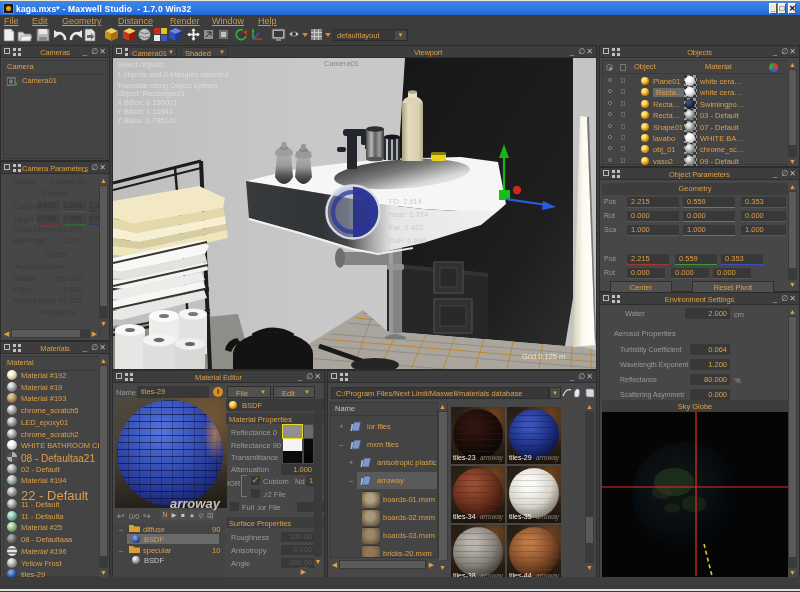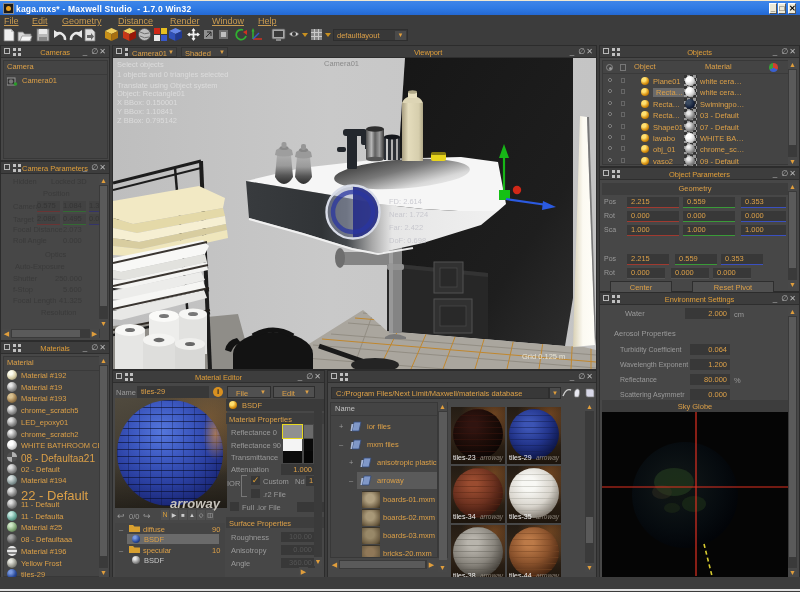--- a/index.html
+++ b/index.html
@@ -283,21 +283,21 @@
           <div class="t" style="left:17px; top:118px; font-size:13px;">22 - Default</div>
         <div class="abs" style="left:3px; top:129px; width:10px; height:10px; border-radius:50%; background:radial-gradient(circle at 35% 30%, #e0e0e0 15%, #8a8a8a 55%, #3a3a3a);"></div>
           <div class="t" style="left:17px; top:130px; font-size:7.5px;">11 - Default</div>
         <div class="abs" style="left:3px; top:141px; width:10px; height:10px; border-radius:50%; background:radial-gradient(circle at 35% 30%, #c8ece4 15%, #6aa89a 55%, #2a5048);"></div>
           <div class="t" style="left:17px; top:142px; font-size:7.5px;">11 - Defaulta</div>
         <div class="abs" style="left:3px; top:152px; width:10px; height:10px; border-radius:50%; background:radial-gradient(circle at 35% 30%, #d0e8c8 15%, #84a878 55%, #3a5034);"></div>
           <div class="t" style="left:17px; top:153px; font-size:7.5px;">Material #25</div>
         <div class="abs" style="left:3px; top:164px; width:10px; height:10px; border-radius:50%; background:radial-gradient(circle at 35% 30%, #a8a8a8 15%, #606060 55%, #282828);"></div>
           <div class="t" style="left:17px; top:165px; font-size:7.5px;">08 - Defaultaaa</div>
         <div class="abs" style="left:3px; top:176px; width:10px; height:10px; border-radius:50%; background:repeating-linear-gradient(#e8e8e8 0 2px, #888 2px 4px);"></div>
-          <div class="t" style="left:17px; top:177px; font-size:7.5px;">Material #196</div>
+          <div class="t" style="left:17px; top:177px; font-size:7.5px;font-style:italic;">Material #196</div>
         <div class="abs" style="left:3px; top:188px; width:10px; height:10px; border-radius:50%; background:radial-gradient(circle at 35% 30%, #e8e8e0 15%, #9a9a90 55%, #44443c);"></div>
           <div class="t" style="left:17px; top:189px; font-size:7.5px;">Yellow Frost</div>
         <div class="abs" style="left:3px; top:199px; width:10px; height:10px; border-radius:50%; background:radial-gradient(circle at 35% 30%, #7a9ae0 15%, #2a4a9a 55%, #101c40);"></div>
           <div class="t" style="left:17px; top:200px; font-size:7.5px;">tiles-29</div>
       </div>
     </div>
     <div class="sbv" style="right:1px; top:14px; height:221px;"></div>
     <div class="sar" style="right:1px; top:14px;">▲</div>
     <div class="thumb" style="right:2px; top:24px; width:7px; height:190px;"></div>
     <div class="sar" style="right:1px; top:226px;">▼</div>

